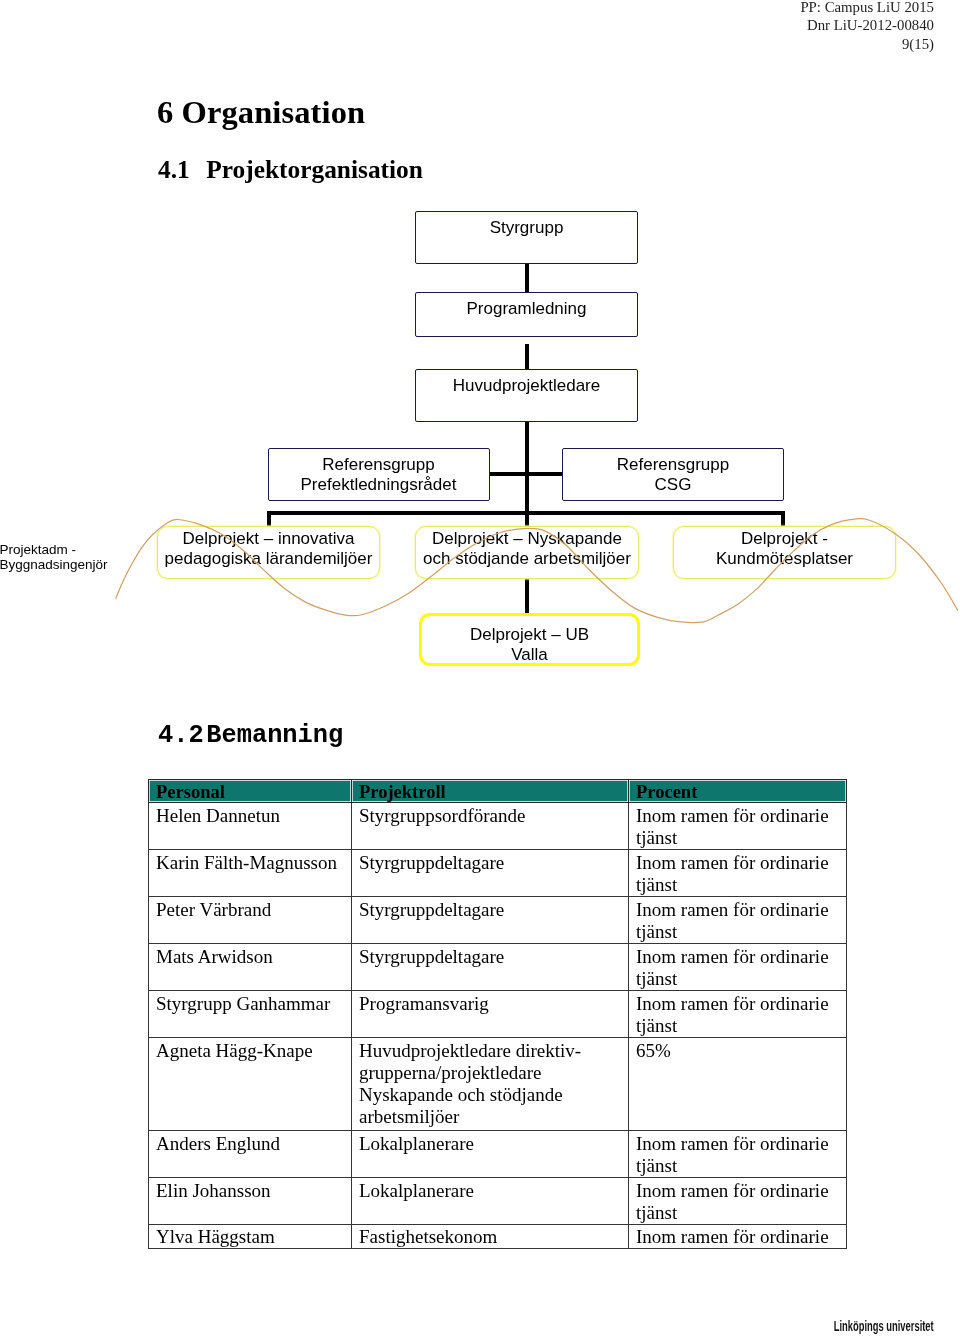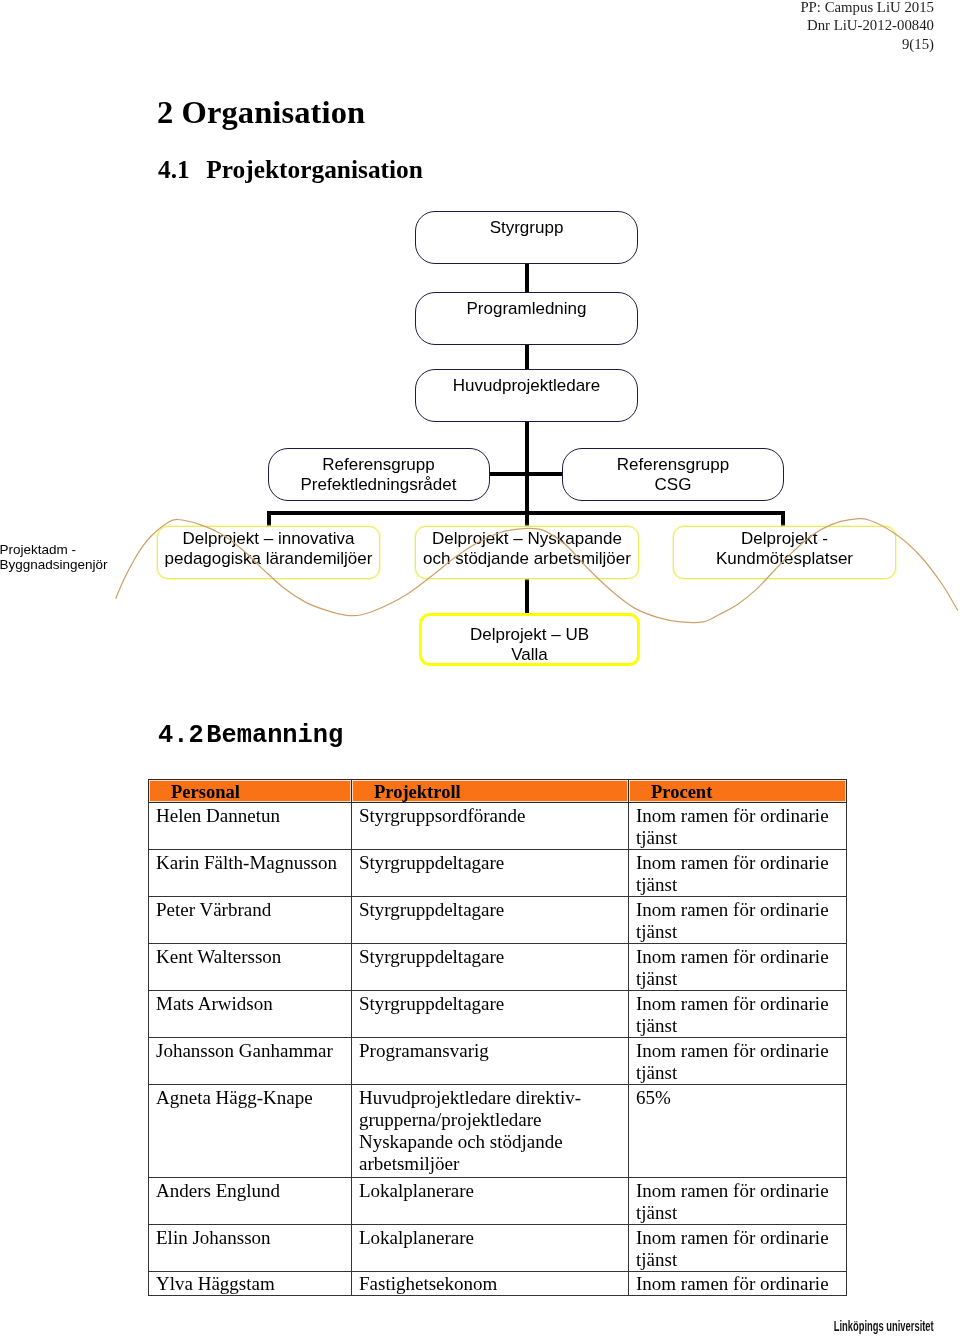--- a/index.html
+++ b/index.html
@@ -33,21 +33,21 @@
   #h2-42{left:158px;top:721px;font-family:Liberation Mono, monospace;}
 
   
   .chart{position:absolute;left:0;top:0;width:960px;height:700px;}
   .node{
     position:absolute;box-sizing:border-box;
     display:flex;align-items:flex-start;justify-content:center;text-align:center;
     font-family:"Liberation Sans",sans-serif;font-size:17px;color:#000;
     line-height:19.9px;background:#fff;
   }
-  .node.blue{border:1.5px solid #1b1b45;border-radius:20px;padding-top:5.6px;}
+  .node.blue{border:1.5px solid #1b1b45;border-radius:2px;padding-top:5.6px;}
   .node.yellow{border:1.7px solid #e9e960;border-radius:11px;padding-top:2.1px;
                box-shadow:0 0 1.5px .6px rgba(246,246,160,.7);}
   .node.yellow-strong{border:3.3px solid #ffff00;border-radius:11px;padding-top:9px;}
   .conn{position:absolute;background:#000;}
   .sidelabel{
     position:absolute;font-family:"Liberation Sans",sans-serif;font-size:13.5px;
     color:#000;line-height:15px;white-space:nowrap;
   }
   .wave{position:absolute;left:0;top:480px;width:960px;height:160px;overflow:visible;z-index:5;pointer-events:none;}
 
@@ -62,21 +62,21 @@
     line-height:22.0px;font-weight:normal;text-align:left;
     overflow:hidden;word-break:normal;
   }
   table.staff tbody tr{height:43.9px;padding-left:12px;}
   table.staff tbody td{height:43.9px;}
   table.staff tbody tr.last{height:21.4px;}
   table.staff tbody tr.last td{height:21.4px;line-height:19.4px;padding-top:2px;}
   table.staff tbody tr.tall{height:90.0px;}
   table.staff tbody tr.tall td{height:90.0px;}
   table.staff thead th{
-    background:#f97316;font-weight:bold;height:19px;padding:3px 4px 0 22px;line-height:18px;font-size:18.5px;box-shadow:inset 0 0 0 0.7px #fff;
+    background:#0f766e;font-weight:bold;height:19px;padding:3px 4px 0 7px;line-height:18px;font-size:18.5px;box-shadow:inset 0 0 0 0.7px #fff;
     border-color:#2b2b2b;
   }
   .clip{position:absolute;left:0;top:1296.5px;width:960px;height:40px;background:#fff;}
 
   
   .footer{
     position:absolute;right:26.4px;top:1319.4px;
     font-family:"Liberation Sans",sans-serif;font-weight:bold;font-size:14.6px;
     color:#151515;white-space:nowrap;line-height:14px;
     transform:scaleX(.642);transform-origin:right top;
@@ -86,21 +86,21 @@
 <body>
 
 <div class="page">
 
   <div class="doc-header">
     <div>PP: Campus LiU 2015</div>
     <div>Dnr LiU-2012-00840</div>
     <div>9(15)</div>
   </div>
 
-  <div class="h1">2 Organisation</div>
+  <div class="h1">6 Organisation</div>
 
   <div class="h2" id="h2-41">
     <span class="num">4.1</span><span>Projektorganisation</span>
   </div>
 
   <div class="chart">
     <svg class="wave" viewBox="0 0 960 160" width="960" height="160" preserveAspectRatio="none">
       <path id="wave-path" fill="none" stroke="#cfa169" stroke-width="1.25" d="M115.60 118.70 C117.02 115.42 121.13 105.25 124.10 99.00 C127.07 92.75 130.28 86.67 133.40 81.20 C136.52 75.73 139.67 70.57 142.80 66.20 C145.93 61.83 148.30 58.75 152.20 55.00 C156.10 51.25 161.98 46.28 166.20 43.70 C170.42 41.12 171.73 39.32 177.50 39.50 C183.27 39.68 193.43 42.35 200.80 44.80 C208.17 47.25 214.75 50.03 221.70 54.20 C228.65 58.37 235.57 63.90 242.50 69.80 C249.43 75.70 256.35 83.18 263.30 89.60 C270.25 96.02 277.25 102.92 284.20 108.30 C291.15 113.68 298.07 118.25 305.00 121.90 C311.93 125.55 318.82 127.95 325.80 130.20 C332.78 132.45 340.72 134.68 346.90 135.40 C353.08 136.12 356.42 136.10 362.90 134.50 C369.38 132.90 378.17 129.35 385.80 125.80 C393.43 122.25 401.05 118.17 408.70 113.20 C416.35 108.23 424.05 101.92 431.70 96.00 C439.35 90.08 446.97 83.23 454.60 77.70 C462.23 72.17 469.87 67.00 477.50 62.80 C485.13 58.60 492.77 54.87 500.40 52.50 C508.03 50.13 516.22 48.98 523.30 48.60 C530.38 48.22 535.82 47.45 542.90 50.20 C549.98 52.95 558.17 58.60 565.80 65.10 C573.43 71.60 581.05 81.57 588.70 89.20 C596.35 96.83 604.05 104.42 611.70 110.90 C619.35 117.38 626.97 123.70 634.60 128.10 C642.23 132.50 649.87 135.00 657.50 137.30 C665.13 139.60 672.77 141.13 680.40 141.90 C688.03 142.67 696.90 143.10 703.30 141.90 C709.70 140.70 713.10 137.62 718.80 134.70 C724.50 131.78 731.25 128.62 737.50 124.40 C743.75 120.18 750.05 115.18 756.30 109.40 C762.55 103.62 768.75 96.12 775.00 89.70 C781.25 83.28 787.55 76.68 793.80 70.90 C800.05 65.12 806.25 59.37 812.50 55.00 C818.75 50.63 825.05 47.27 831.30 44.70 C837.55 42.13 843.75 40.38 850.00 39.60 C856.25 38.82 861.17 37.57 868.80 40.00 C876.43 42.43 887.48 48.48 895.80 54.20 C904.12 59.92 911.07 66.08 918.70 74.30 C926.33 82.52 935.10 94.15 941.60 103.50 C948.10 112.85 955.02 125.92 957.70 130.40"></path>
     </svg>
 
@@ -111,21 +111,21 @@
     <div class="conn" id="c5" style="left: 525px; top: 472px; width: 4px; height: 43px;"></div>
     <div class="conn" id="c6" style="left: 267px; top: 511px; width: 518px; height: 4px;"></div>
     <div class="conn" id="c7" style="left: 267px; top: 511px; width: 4px; height: 16px;"></div>
     <div class="conn" id="c8" style="left: 525px; top: 511px; width: 4px; height: 16px;"></div>
     <div class="conn" id="c9" style="left: 781px; top: 511px; width: 4px; height: 16px;"></div>
     <div class="conn" id="c10" style="left: 525px; top: 578px; width: 4px; height: 36px;"></div>
 
     <div class="node blue" id="n-styrgrupp" style="left: 415px; top: 211px; width: 223px; height: 53px;">
         <span>Styrgrupp</span>
       </div>
-    <div class="node blue" id="n-programledning" style="left: 415px; top: 292px; width: 223px; height: 53px;">
+    <div class="node blue" id="n-programledning" style="left: 415px; top: 292px; width: 223px; height: 45px;">
         <span>Programledning</span>
       </div>
     <div class="node blue" id="n-huvud" style="left: 415px; top: 369px; width: 223px; height: 53px;">
         <span>Huvudprojektledare</span>
       </div>
     <div class="node blue" id="n-ref-prefekt" style="left: 267.5px; top: 448px; width: 222px; height: 53px;">
         <span>Referensgrupp<br>Prefektledningsrådet</span>
       </div>
     <div class="node blue" id="n-ref-csg" style="left: 562px; top: 448px; width: 222px; height: 53px;">
         <span>Referensgrupp<br>CSG</span>
@@ -173,31 +173,26 @@
           <td>Karin Fälth-Magnusson</td>
           <td>Styrgruppdeltagare</td>
           <td>Inom ramen för ordinarie tjänst</td>
         </tr>
         <tr>
           <td>Peter Värbrand</td>
           <td>Styrgruppdeltagare</td>
           <td>Inom ramen för ordinarie tjänst</td>
         </tr>
         <tr>
-          <td>Kent Waltersson</td>
-          <td>Styrgruppdeltagare</td>
-          <td>Inom ramen för ordinarie tjänst</td>
-        </tr>
-        <tr>
           <td>Mats Arwidson</td>
           <td>Styrgruppdeltagare</td>
           <td>Inom ramen för ordinarie tjänst</td>
         </tr>
         <tr>
-          <td>Johansson Ganhammar</td>
+          <td>Styrgrupp Ganhammar</td>
           <td>Programansvarig</td>
           <td>Inom ramen för ordinarie tjänst</td>
         </tr>
         <tr class="tall">
           <td>Agneta Hägg-Knape</td>
           <td>Huvudprojektledare direktiv-<br>grupperna/projektledare<br>Nyskapande och stödjande<br>arbetsmiljöer</td>
           <td>65%</td>
         </tr>
         <tr>
           <td>Anders Englund</td>

